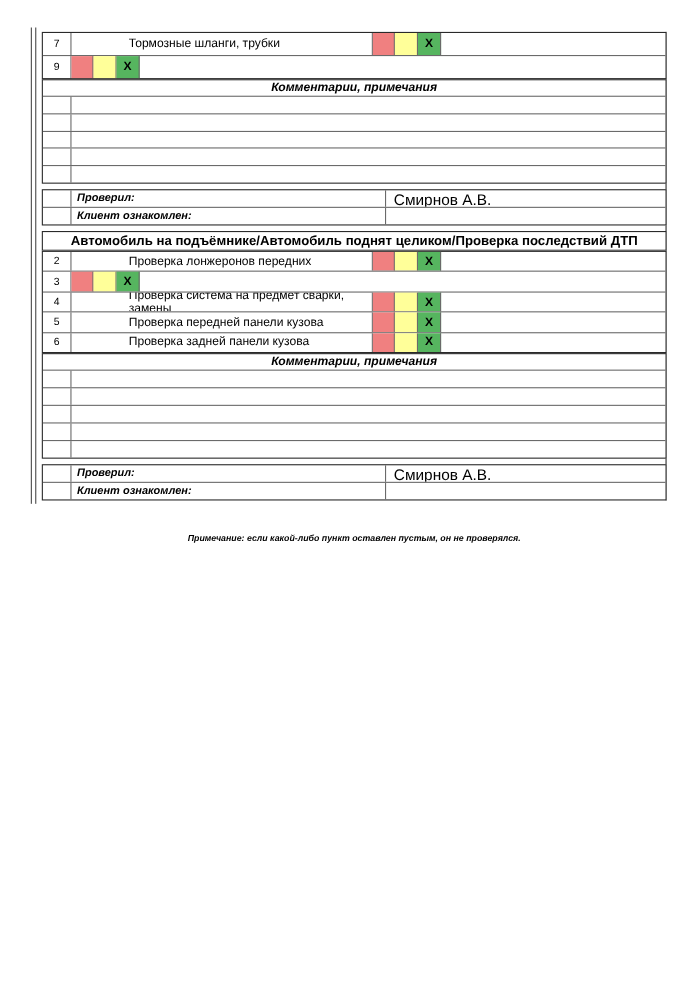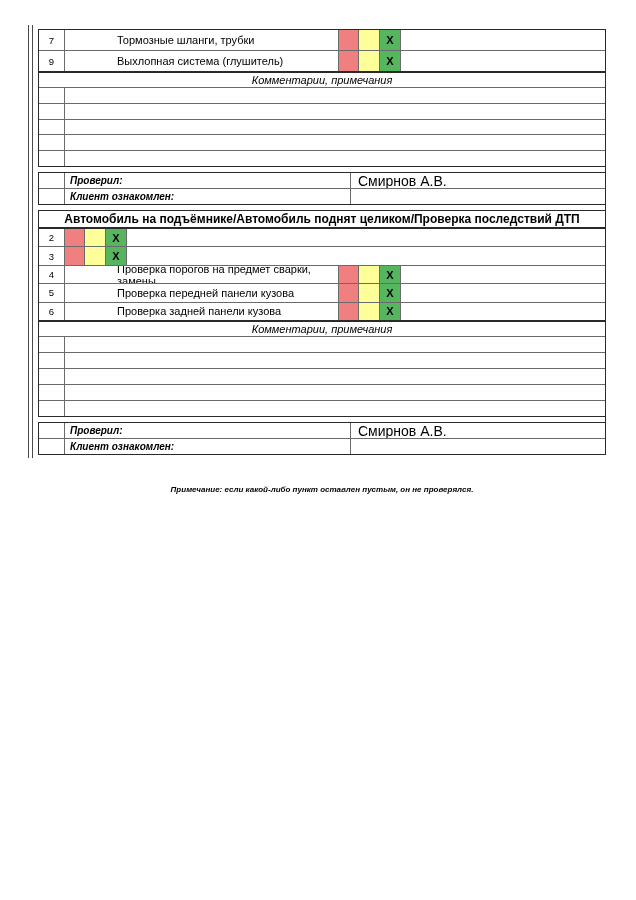--- a/index.html
+++ b/index.html
@@ -25,21 +25,21 @@
   .cell { display:flex; align-items:center; box-sizing:border-box; min-width:0; overflow:hidden; }
   .cell.bordered { border-right:1px solid #6a6a6a; }
   .num   { width:26px; justify-content:center; font-size:9.5px; }
   .desc  { width:226px; padding-left:4px; font-size:11px;margin-left:48px; }
   .st    { width:20px; justify-content:center; font-size:11px; font-weight:bold; }
   .st.red    { background:var(--red,#f08080); }
   .st.yellow { background:var(--yellow,#ffff99); width:21px; }
   .st.green  { background:var(--green,#56b55f); width:21px; }
   .rest  { flex:1; }
   .hdr-cell {
-    flex:1; justify-content:center; font-size:11px; font-weight:normal; font-style:italic;
+    flex:1; justify-content:center; font-size:11px; font-weight:bold; font-style:italic;
   }
   .title-cell { flex:1; justify-content:center; font-size:12px; font-weight:bold; }
   .sign-label { width:286px; padding-left:5px; font-size:10px; font-weight:bold; font-style:italic; }
   .sign-value { flex:1; padding-left:7px; font-size:14px; }
   .footnote {
     position:absolute; left:38px; width:568px; top:468px; text-align:center;
     font-size:8px; font-weight:bold; font-style:italic;margin-top:17px;
   }
   
   #blockA { top:29px;  height:43px; }
@@ -63,21 +63,20 @@
     <div class="row">
       <div class="cell bordered num">7</div>
       <div class="cell bordered desc">Тормозные шланги, трубки</div>
       <div class="cell bordered st red"></div>
       <div class="cell bordered st yellow"></div>
       <div class="cell bordered st green">X</div>
       <div class="cell rest"></div>
     </div>
     <div class="row">
       <div class="cell bordered num">9</div>
-      <div class="cell bordered desc">Выхлопная система (глушитель)</div>
       <div class="cell bordered st red"></div>
       <div class="cell bordered st yellow"></div>
       <div class="cell bordered st green">X</div>
       <div class="cell rest"></div>
     </div>
   </div>
 
   <div class="block" id="blockB">
     <div class="row cmt-hdr-row">
       <div class="cell hdr-cell">Комментарии, примечания</div>
@@ -119,35 +118,36 @@
 
   <div class="block" id="blockE">
     <div class="row">
       <div class="cell title-cell">Автомобиль на подъёмнике/Автомобиль поднят целиком/Проверка последствий ДТП</div>
     </div>
   </div>
 
   <div class="block" id="blockF">
     <div class="row">
       <div class="cell bordered num">2</div>
+      <div class="cell bordered desc">Проверка лонжеронов передних</div>
       <div class="cell bordered st red"></div>
       <div class="cell bordered st yellow"></div>
       <div class="cell bordered st green">X</div>
       <div class="cell rest"></div>
     </div>
     <div class="row">
       <div class="cell bordered num">3</div>
       <div class="cell bordered st red"></div>
       <div class="cell bordered st yellow"></div>
       <div class="cell bordered st green">X</div>
       <div class="cell rest"></div>
     </div>
     <div class="row">
       <div class="cell bordered num">4</div>
-      <div class="cell bordered desc">Проверка порогов на предмет сварки, замены</div>
+      <div class="cell bordered desc">Проверка система на предмет сварки, замены</div>
       <div class="cell bordered st red"></div>
       <div class="cell bordered st yellow"></div>
       <div class="cell bordered st green">X</div>
       <div class="cell rest"></div>
     </div>
     <div class="row">
       <div class="cell bordered num">5</div>
       <div class="cell bordered desc">Проверка передней панели кузова</div>
       <div class="cell bordered st red"></div>
       <div class="cell bordered st yellow"></div>

